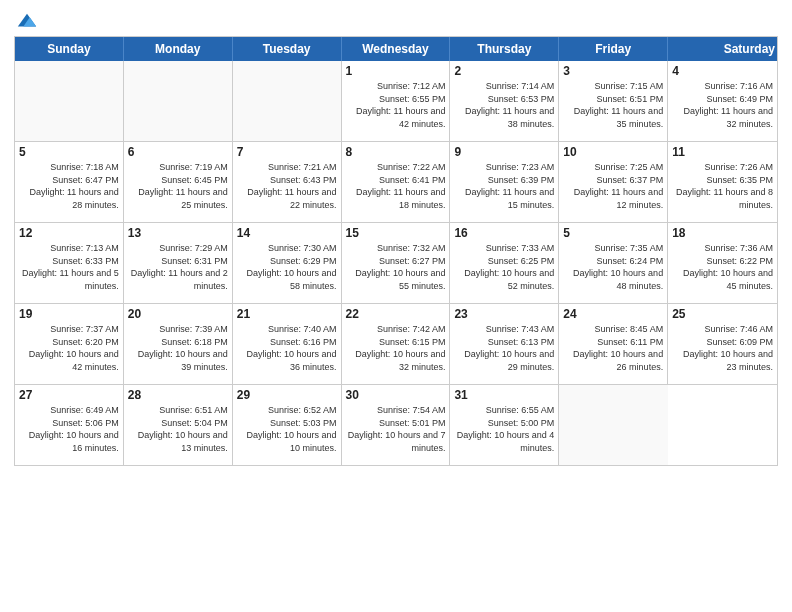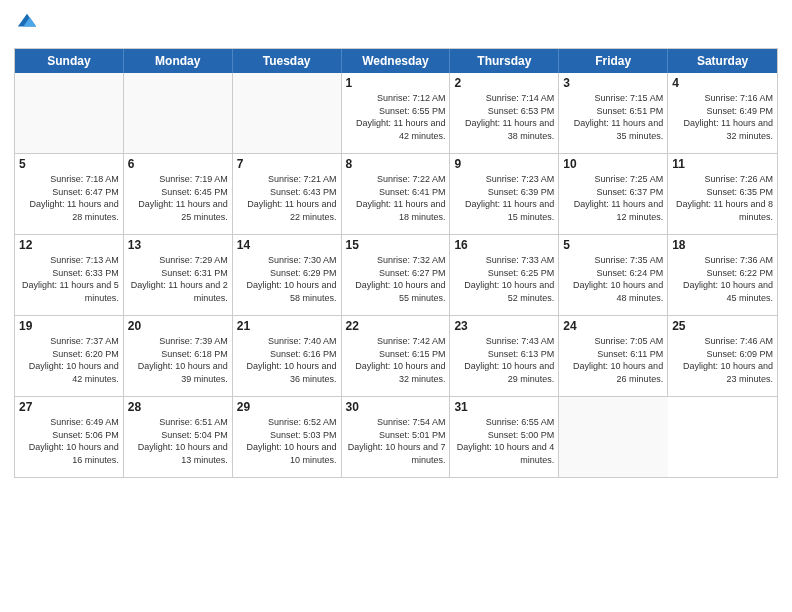--- a/index.html
+++ b/index.html
@@ -9,21 +9,20 @@
       width: 792px;
       height: 612px;
       overflow: hidden;
     }
     .page {
       width: 792px;
       height: 463px;
       padding: 10px 14px;
       display: flex;
       flex-direction: column;
-      gap: 12px;
     }
     .header {
       display: flex;
       justify-content: space-between;
       align-items: flex-start;
       margin-bottom: 8px;
     }
     .logo {
       display: flex;
       align-items: center;
@@ -66,21 +65,21 @@
       background: #2566b0;
     }
     .cal-header-cell {
       color: #fff;
       font-size: 12px;
       font-weight: bold;
       text-align: center;
       padding: 5px 2px;
       border-right: 1px solid #4a85c8;
     }
-    .cal-header-cell:last-child { border-right: none; }
+    .cal-header-cell:last-child { border-right: none; text-align: right; }
     .cal-body {
       flex: 1;
       display: flex;
       flex-direction: column;
     }
     .cal-week {
       display: grid;
       grid-template-columns: repeat(7, 1fr);
       flex: 1;
       border-bottom: 1px solid #ccc;
@@ -286,21 +285,21 @@
 Daylight: 10 hours and 32 minutes.</div>
           </div>
           <div class="cal-cell">
             <div class="day-number">23</div>
             <div class="day-info">Sunrise: 7:43 AM
 Sunset: 6:13 PM
 Daylight: 10 hours and 29 minutes.</div>
           </div>
           <div class="cal-cell">
             <div class="day-number">24</div>
-            <div class="day-info">Sunrise: 7:05 AM
+            <div class="day-info">Sunrise: 8:45 AM
 Sunset: 6:11 PM
 Daylight: 10 hours and 26 minutes.</div>
           </div>
           <div class="cal-cell">
             <div class="day-number">25</div>
             <div class="day-info">Sunrise: 7:46 AM
 Sunset: 6:09 PM
 Daylight: 10 hours and 23 minutes.</div>
           </div>
         </div>

